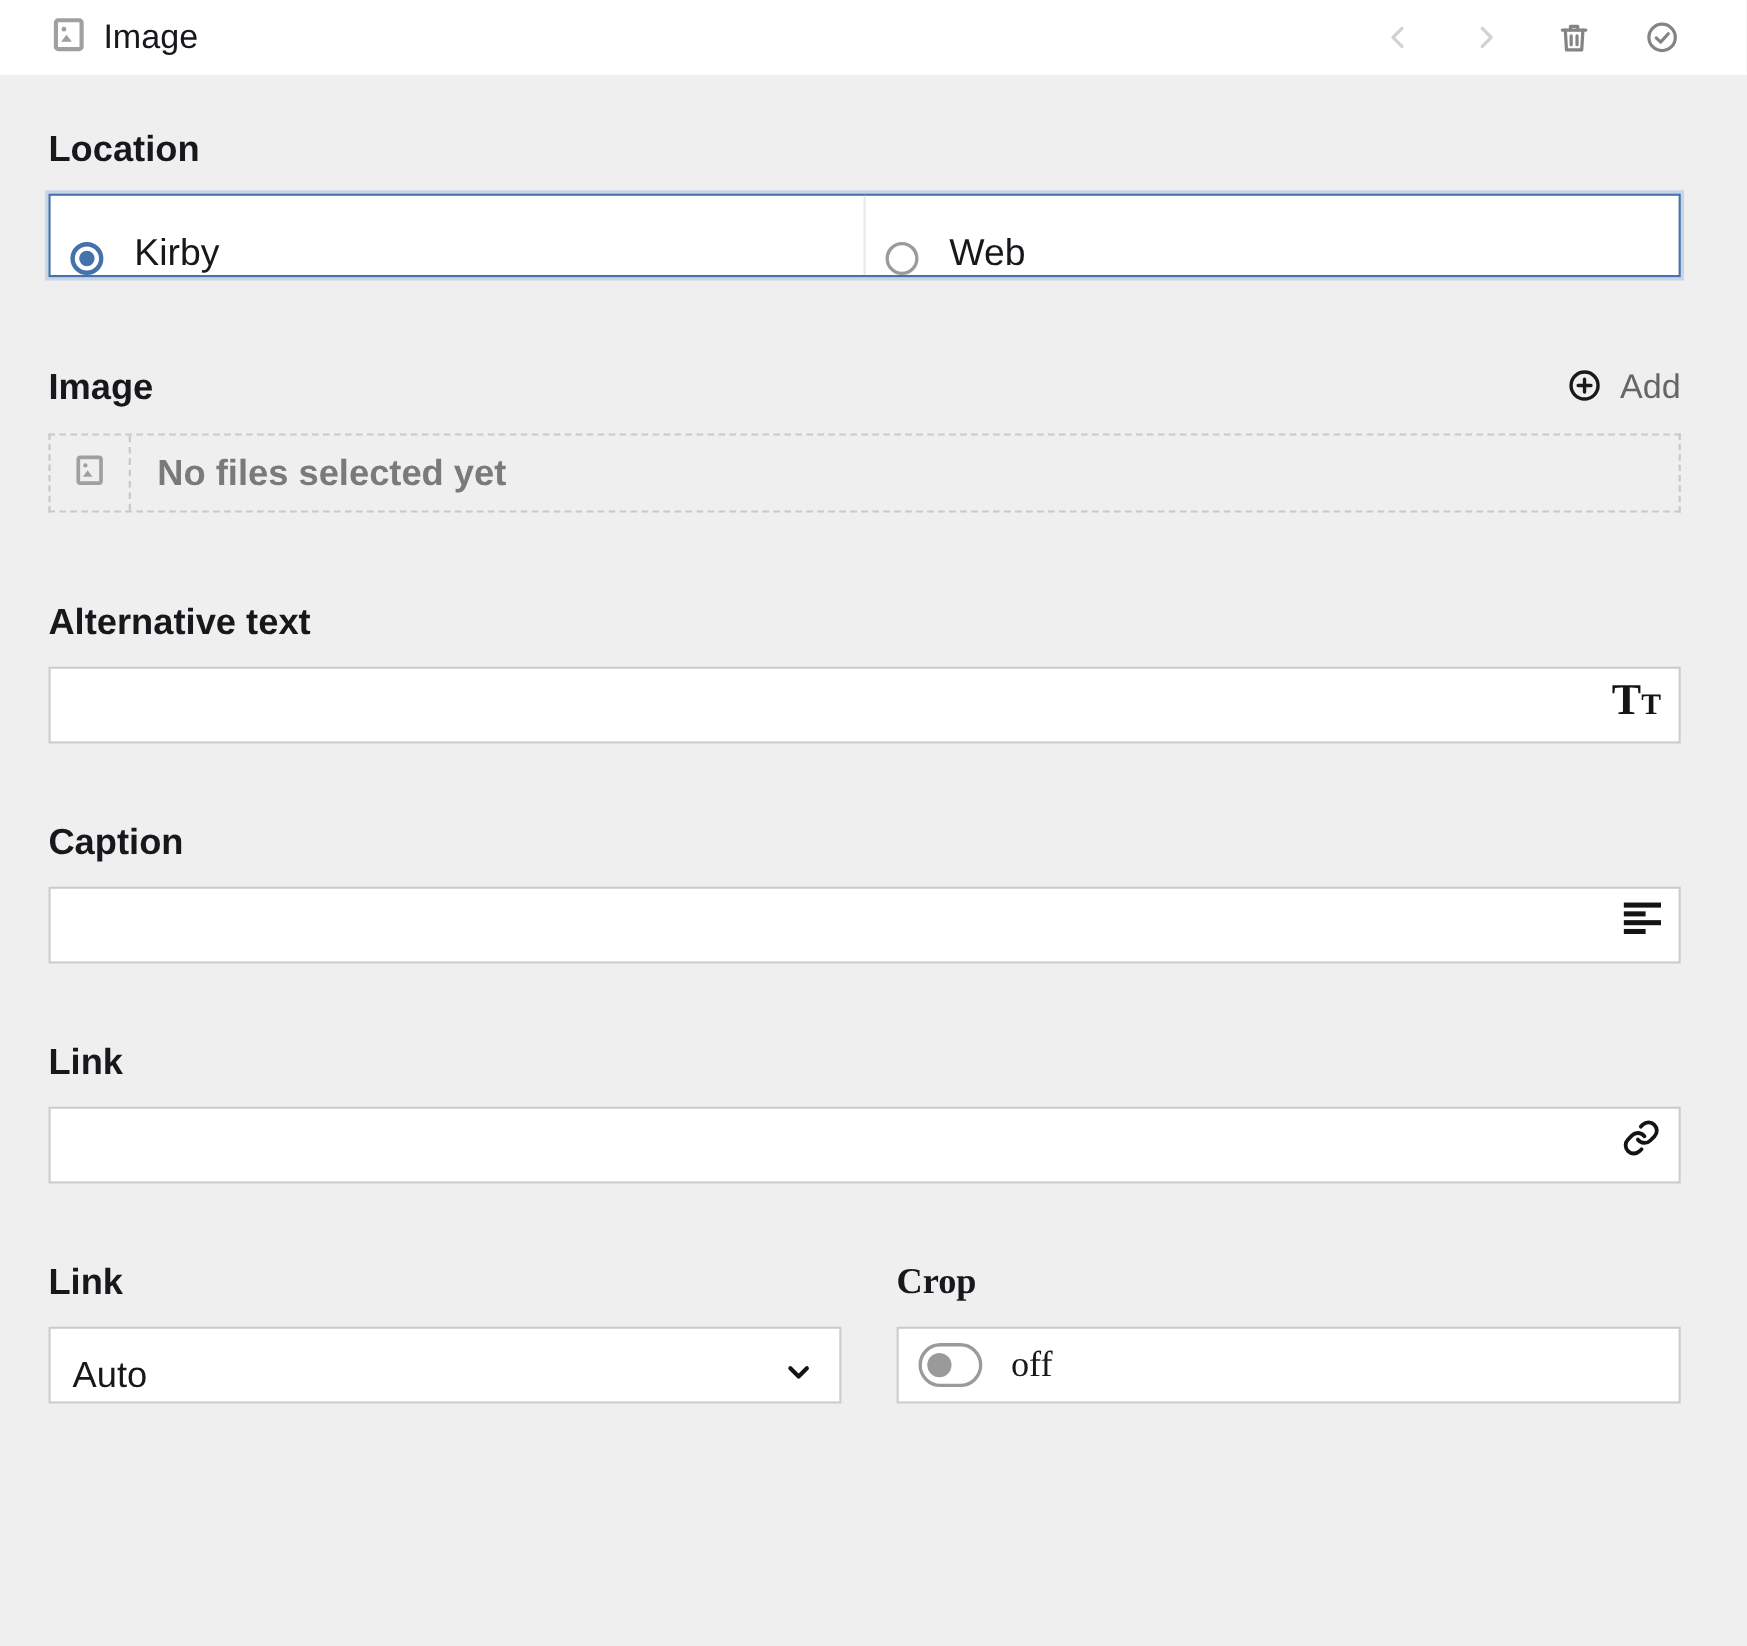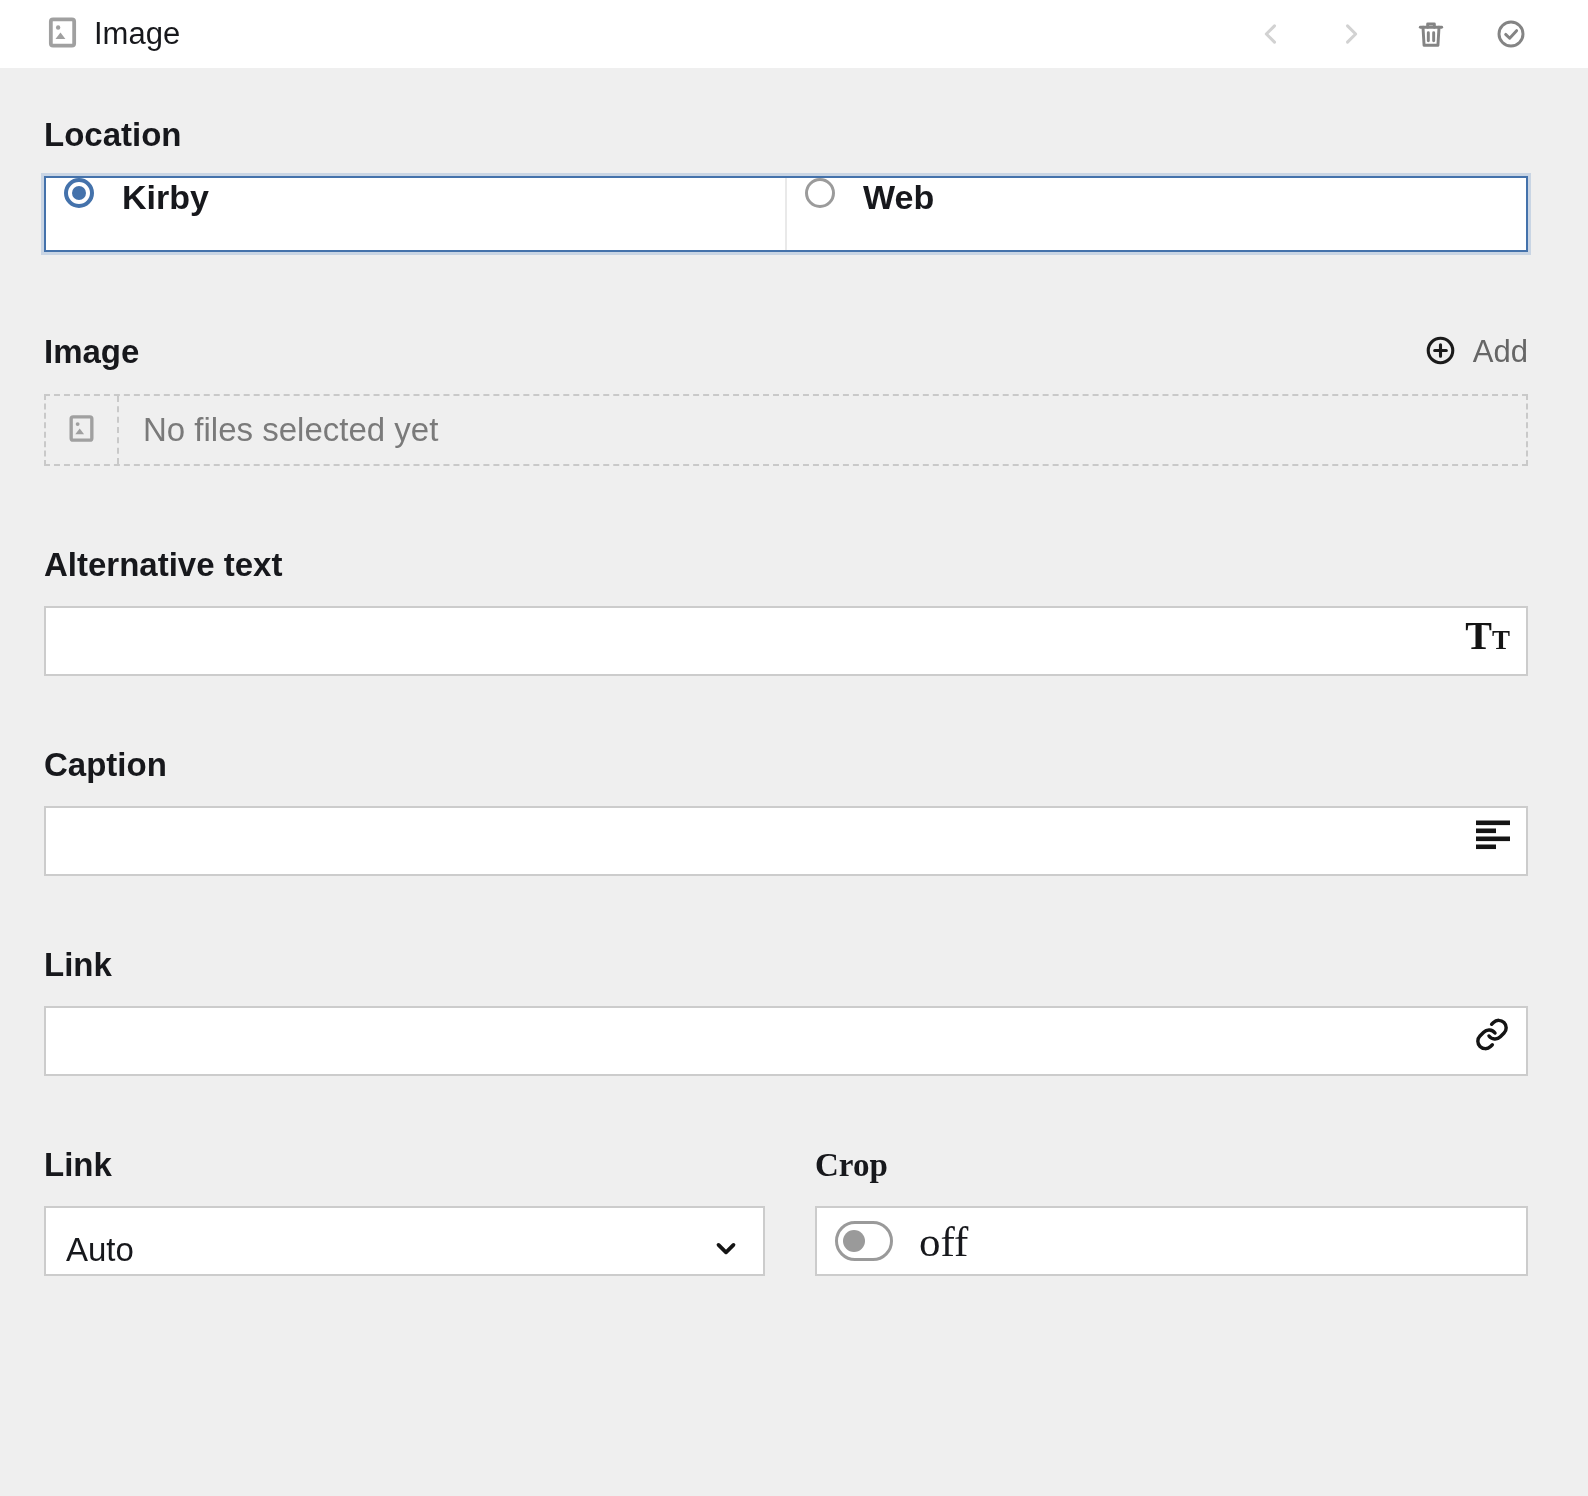--- a/index.html
+++ b/index.html
@@ -45,24 +45,23 @@
   
   .radio-group {
     display:flex;
     background:#fff;
     border:2px solid #4472ab;
     box-shadow:0 0 0 3px #c9d5e4;
     height:76px;
   }
   .radio-option {
     flex:1 1 50%;
-    display:flex; align-items:flex-start;
+    display:flex; align-items:flex-end;
     padding-left:18px;
     cursor:pointer;
-    font-weight:bold;
   }
   .radio-option + .v-divider { }
   .v-divider { width:2px; background:#e9e9e9; }
   .radio-circle {
     width:30px; height:30px; border-radius:50%;
     border:3px solid #9b9b9b;
     flex:0 0 auto;
     position:relative;
   }
   .radio-circle.checked { border:4px solid #4472ab; }
@@ -86,21 +85,21 @@
     height:72px;
     border:2px dashed #c9c9c9;
     display:flex; align-items:stretch;
     cursor:pointer;
   }
   .dz-icon-cell {
     width:73px; flex:0 0 auto;
     border-right:2px dashed #c9c9c9;
     display:flex; align-items:center; justify-content:center;
   }
-  .dz-text { align-self:center; margin-left:24px; font-size:33px; color:#7a7a7a; }
+  .dz-text { align-self:center; margin-left:24px; font-size:33px; color:#7a7a7a;font-weight:bold; }
 
   
   .input-wrap { position:relative; height:60px; }
   .text-input {
     width:100%; height:70px;
     border:2px solid #ccc; background:#fff;
     font-family:"Liberation Sans", sans-serif;
     font-size:33px; color:#17181c;
     padding:0 70px 0 20px;
     outline:none;
@@ -134,21 +133,21 @@
     padding-left:18px;
   }
   .toggle {
     width:58px; height:40px; border:3px solid #9a9a9a; border-radius:20px;
     position:relative; cursor:pointer; background:#fff; flex:0 0 auto;
   }
   .toggle-knob {
     position:absolute; left:5px; top:50%; transform:translateY(-50%);
     width:22px; height:22px; border-radius:50%; background:#9a9a9a;
   }
-  .toggle-state { font-size:43px; margin-left:26px; }
+  .toggle-state { font-size:33px; margin-left:26px; }
 </style>
 </head>
 <body>
 
 <header class="drawer-header">
   <div class="title-wrap">
     <span class="c-framegray">
       <svg width="35" height="35" viewBox="0 0 24 24" fill="none" stroke="currentColor" stroke-width="2.6">
         <rect x="4" y="3" width="16" height="18" rx="1.5"></rect>
         <path d="M7.2 16.5l3.4-4.5 3.4 4.5z" fill="currentColor" stroke="none"></path>

